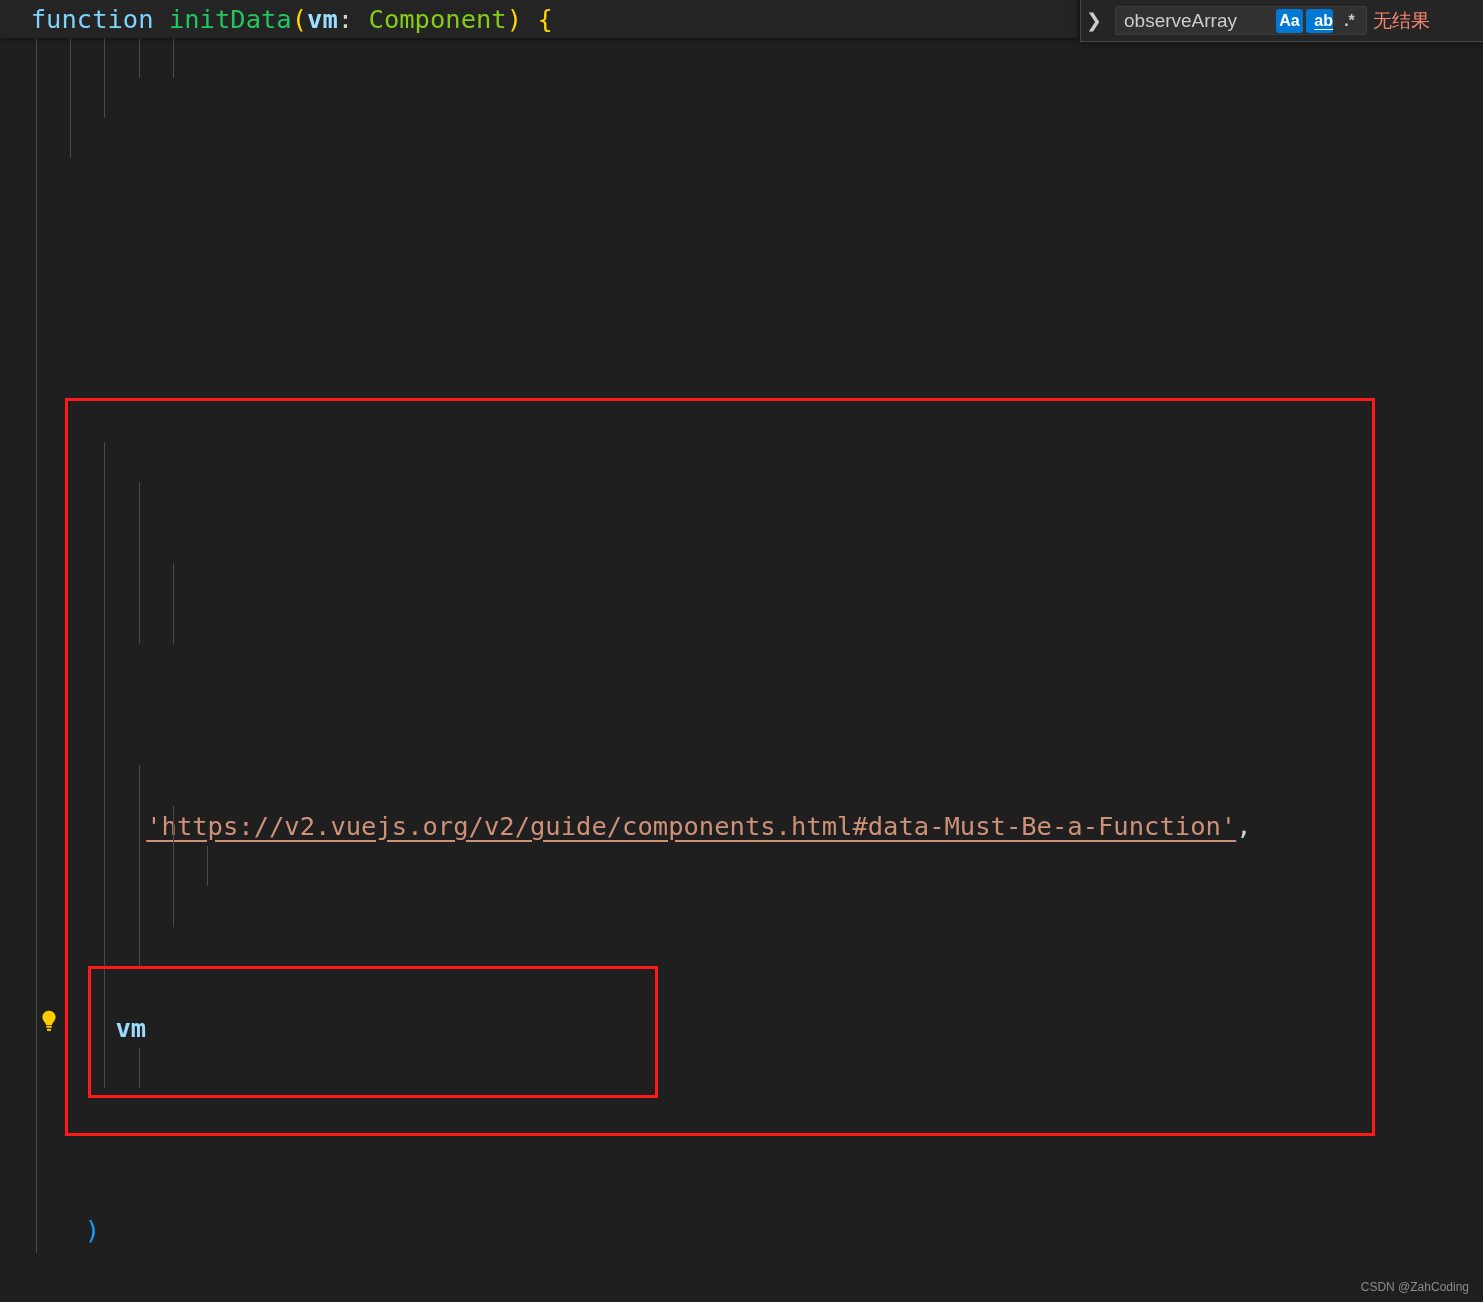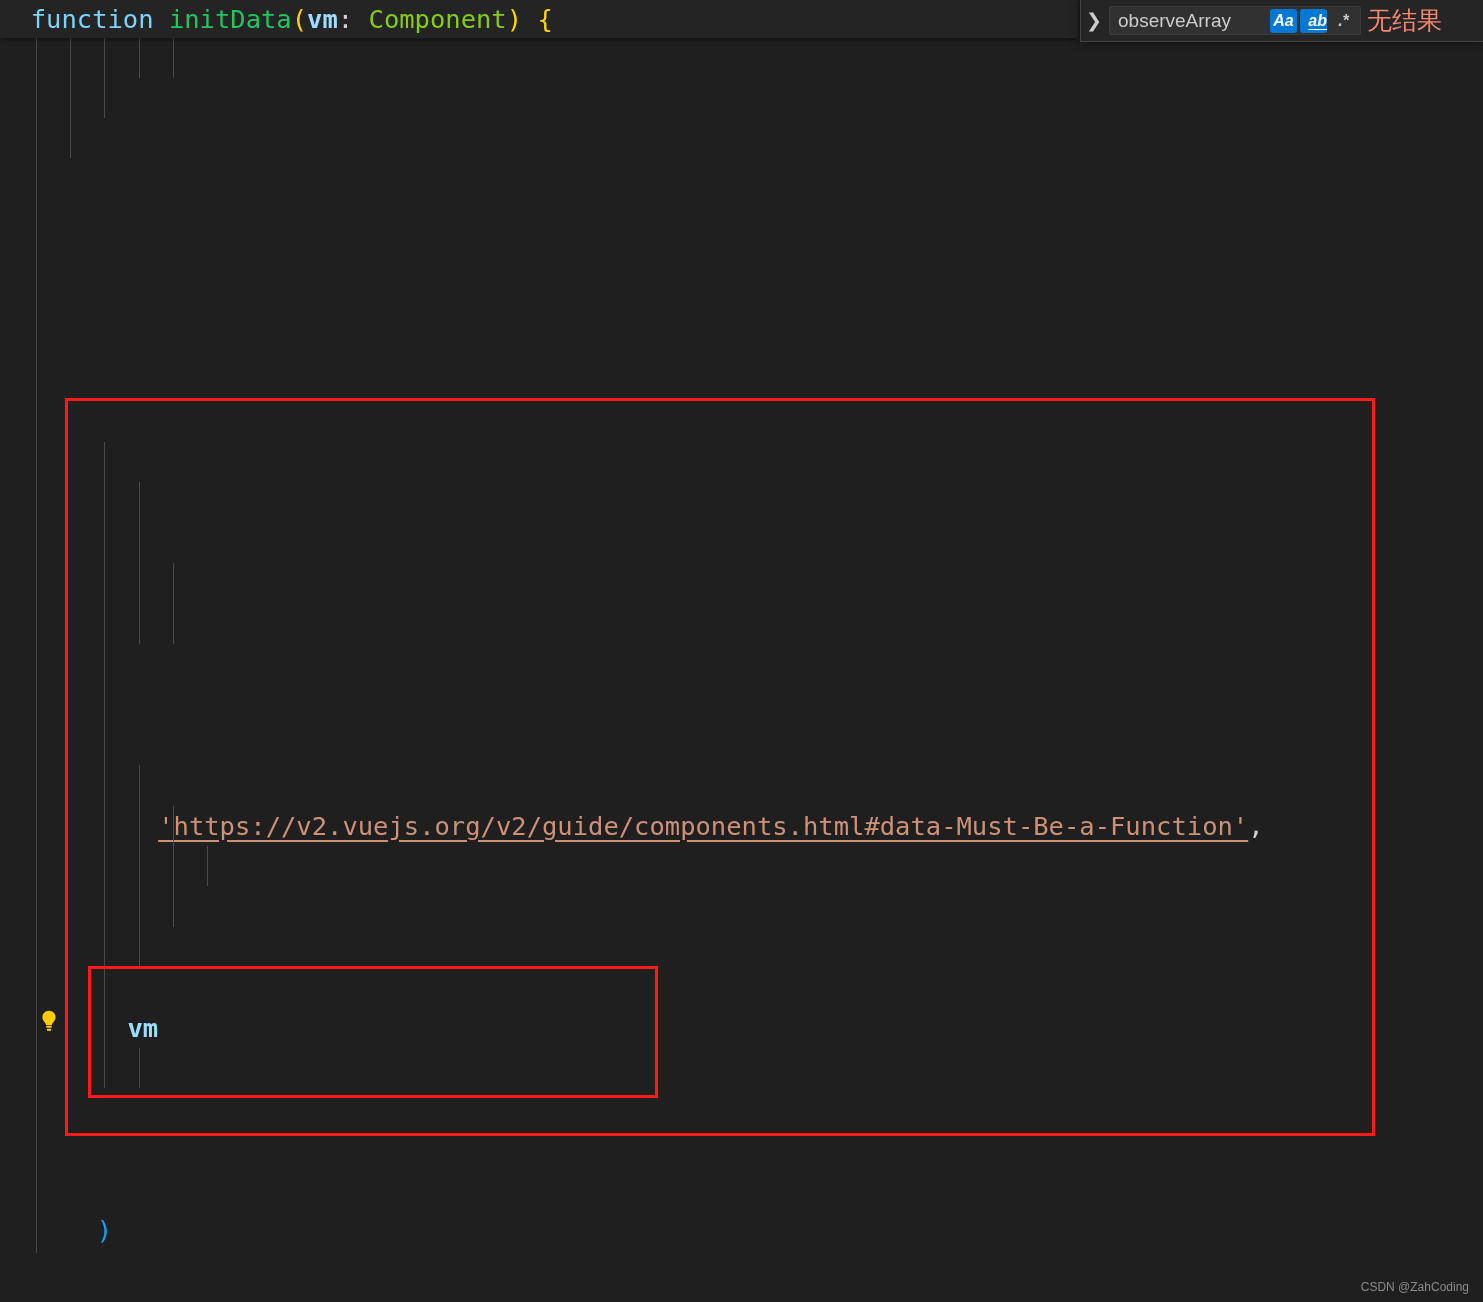--- a/index.html
+++ b/index.html
@@ -27,21 +27,21 @@
   }
 
   
   #code{
     position:absolute;left:0;top:38px;width:1483px;
     white-space:pre;
     font-size:25.5px;
     line-height:40.4px;
     letter-spacing:0px;
   }
-  .ln{height:40.4px;position:relative;padding-left:20px;}
+  .ln{height:40.4px;position:relative;padding-left:8px;}
 
   
   .guide{position:absolute;width:1px;background:#4a4a4a;z-index:1;}
 
   
   .kw      {color:#7dd3fc;}   
   .fn      {color:#22c55e;}   
   .type    {color:#84cc16;}   
   .var     {color:#9cdcfe;font-weight:bold;}   
   .pln     {color:#d4d4d4;}   
@@ -69,39 +69,39 @@
     display:flex;align-items:center;
     z-index:20;
     font-family:"Liberation Sans",sans-serif;
     box-sizing:border-box;
   }
   #find-toggle{
     width:26px;height:100%;display:flex;align-items:center;justify-content:center;
     color:#cccccc;font-size:19px;cursor:pointer;flex:0 0 26px;
   }
   #find-inputbox{
-    flex:0 0 252px;height:29px;margin-left:2px;
+    flex:0 0 252px;height:29px;margin-left:8px;
     background:#313131;border:1px solid #3c3c3c;
     display:flex;align-items:center;box-sizing:border-box;
     border-radius:2px;
   }
   #find-input{
     flex:1;min-width:0;color:#cccccc;font-size:19px;
     padding-left:8px;white-space:nowrap;overflow:hidden;
   }
   .fbtn{
     flex:0 0 auto;width:27px;height:24px;margin-right:3px;
     display:flex;align-items:center;justify-content:center;
     border-radius:3px;cursor:pointer;
-    color:#cccccc;font-size:16px;font-weight:bold;font-style:italic;
+    color:#cccccc;font-size:16px;font-weight:bold;
   }
   .fbtn.on{background:#0078d4;color:#ffffff;}
   #find-msg{
     flex:1;text-align:left;padding-left:6px;
-    color:#f48771;font-size:25px;
+    color:#f48771;font-size:19px;
     font-family:"DejaVu Sans","Liberation Sans",sans-serif;
     white-space:nowrap;
   }
 
   
   #watermark{
     position:absolute;right:14px;bottom:8px;
     color:#8a8a8a;font-size:12px;
     font-family:"Liberation Sans",sans-serif;
     z-index:9;

